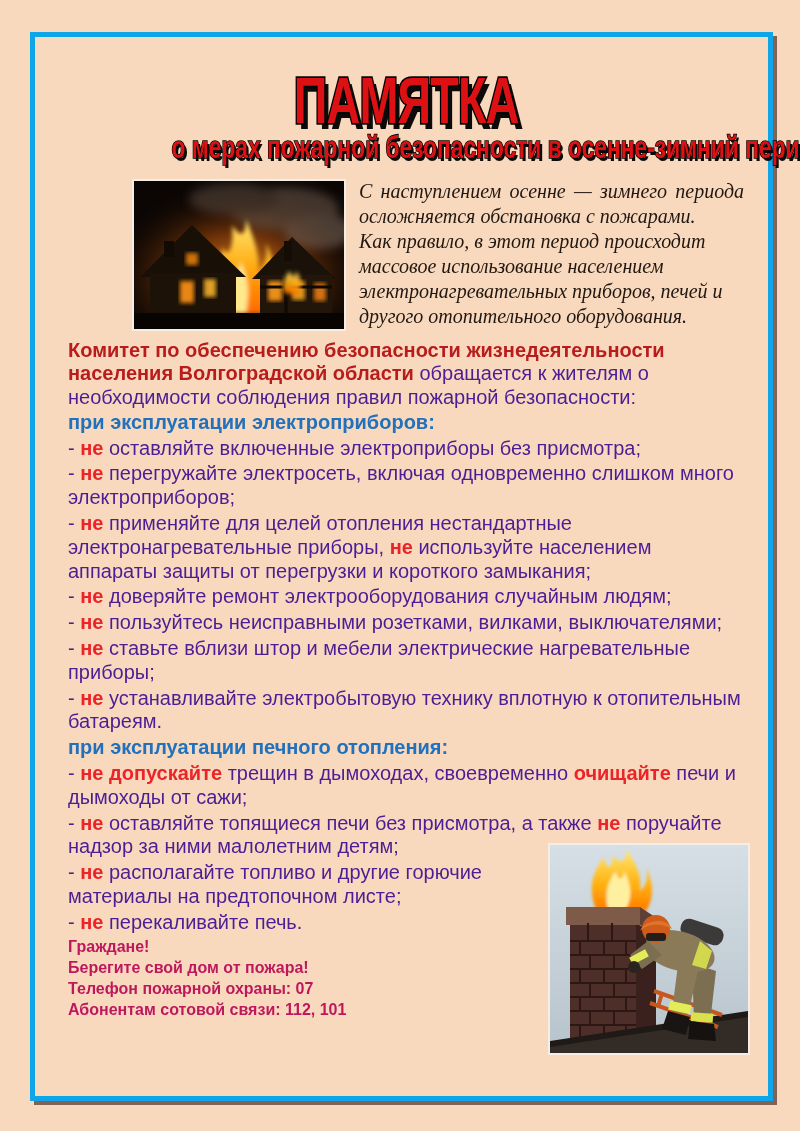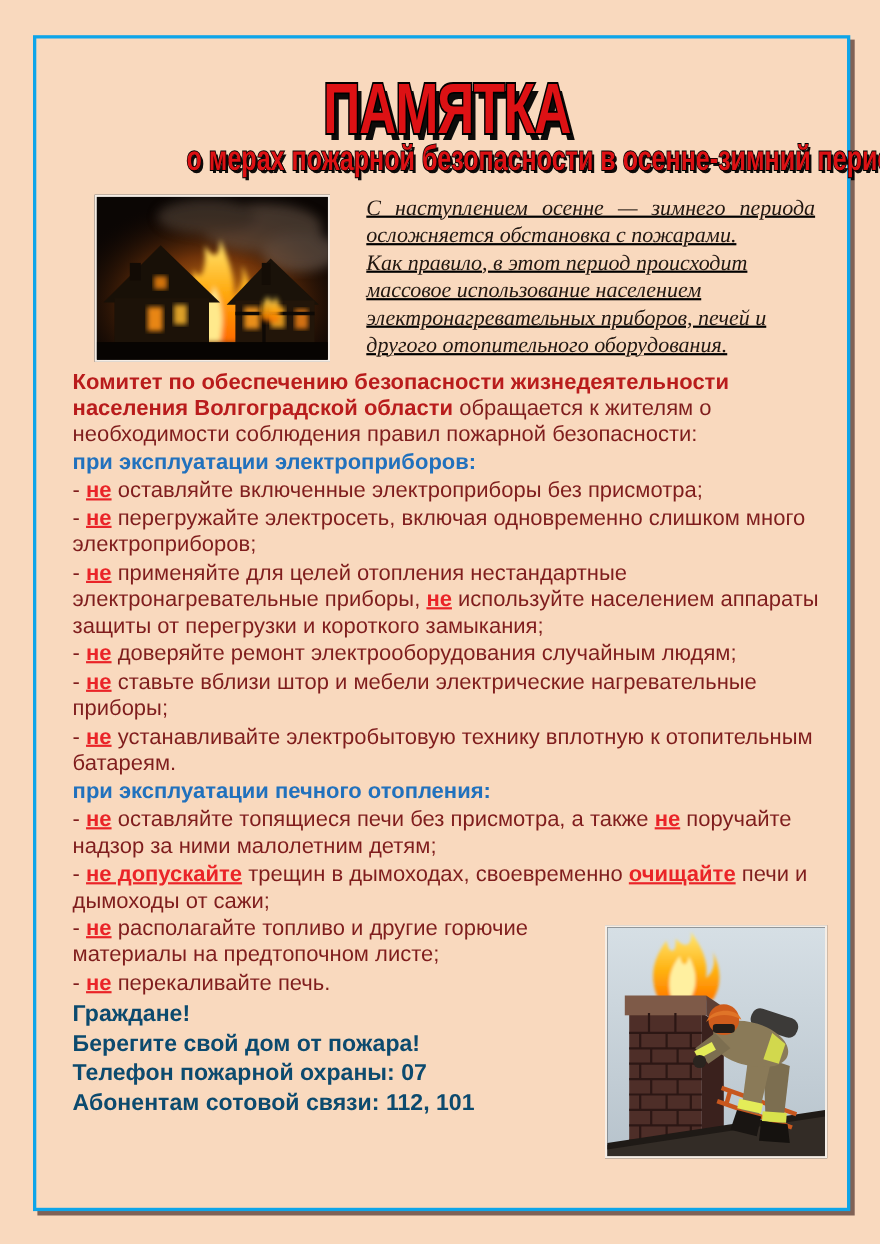--- a/index.html
+++ b/index.html
@@ -5,21 +5,21 @@
   html,body{margin:0;padding:0;}
   body{
     width:800px;height:1131px;
     background:#f9d9be;
     font-family:"Liberation Sans", sans-serif;
     overflow:hidden;
   }
   .page{position:relative;width:800px;height:1131px;}
   .frame{
     position:absolute;left:30px;top:32px;right:27px;bottom:30px;
-    border:3px solid #0ea5e9;
+    border:5px solid #0ea5e9;
     box-shadow:4px 4px 0 rgba(30,0,0,.55);
   }
   .content{position:absolute;inset:0;padding:0 24px 0 33px;}
 
   
   .title-wrap{margin-top:32px;text-align:center;white-space:nowrap;}
   .big-title{
     display:inline-block;
     font-size:55px;font-weight:bold;line-height:1;
     letter-spacing:-1px;
@@ -34,41 +34,41 @@
     display:inline-block;
     font-size:30px;font-weight:bold;line-height:1.05;
     color:#dd1114;
     -webkit-text-stroke:1.6px #000;
     paint-order:stroke fill;
     text-shadow:3px 3px 0 rgba(0,0,0,.95);
     transform:scale(.76,1.06);transform-origin:center top;
   }
 
   
-  .intro{display:flex;margin:17px 0 0 20px;gap:33px;text-decoration:underline;}
+  .intro{display:flex;margin:17px 0 0 64px;gap:13px;}
   .photo{border:2px solid #f6eee6;background:#000;flex:none;line-height:0;}
   .intro-text{
     width:408px;
     font-family:"Liberation Serif", serif;
     font-style:italic;
     font-size:20px;line-height:25px;color:#211711;
   }
   .intro-text p{margin:0;}
   .intro-text p.just{text-align:justify;}
 
   
   .body-text{margin-top:8px;font-size:20px;line-height:1.19;color:#262626;}
   .blk{margin:0 0 2px 0;}
   .blk.lead{max-width:645px;margin-bottom:1px;}
   .blk.header{color:#2171bd;font-weight:bold;margin:1px 0 2px 0;}
-  .blk.redline{color:#0c4a6e;font-weight:bold;font-size:21px;line-height:1.2;}
+  .blk.redline{color:#be185d;font-weight:bold;font-size:16px;line-height:1.2;}
   .blk.narrow{max-width:450px;}
   .seg-darkred{color:#b91c1c;font-weight:bold;}
-  .seg-red{color:#ea2428;font-weight:bold;text-decoration:underline;}
-  .seg-plain{color:#7f1d1d;text-align:right;}
+  .seg-red{color:#ea2428;font-weight:bold;}
+  .seg-plain{color:#4c1d95;text-align:right;}
 
   
   .fireman-fig{position:absolute;top:806px;right:18px;}
 </style>
 </head>
 <body>
 
 <div class="page">
   <div class="frame">
     <div class="content">
@@ -143,25 +143,26 @@
         </div>
       </div>
 
       <div class="body-text">
           <div class="blk lead"><span class="seg-darkred">Комитет по обеспечению безопасности жизнедеятельности населения Волгоградской области</span><span class="seg-plain"> обращается к жителям о необходимости соблюдения правил пожарной безопасности:</span></div>
           <div class="blk header">при эксплуатации электроприборов:</div>
           <div class="blk item"><span class="seg-plain">- </span><span class="seg-red">не</span><span class="seg-plain"> оставляйте включенные электроприборы без присмотра;</span></div>
           <div class="blk item"><span class="seg-plain">- </span><span class="seg-red">не</span><span class="seg-plain"> перегружайте электросеть, включая одновременно слишком много электроприборов;</span></div>
           <div class="blk item"><span class="seg-plain">- </span><span class="seg-red">не</span><span class="seg-plain"> применяйте для целей отопления нестандартные электронагревательные приборы, </span><span class="seg-red">не</span><span class="seg-plain"> используйте населением аппараты защиты от перегрузки и короткого замыкания;</span></div>
           <div class="blk item"><span class="seg-plain">- </span><span class="seg-red">не</span><span class="seg-plain"> доверяйте ремонт электрооборудования случайным людям;</span></div>
+          <div class="blk item"><span class="seg-plain">- </span><span class="seg-red">не</span><span class="seg-plain"> пользуйтесь неисправными розетками, вилками, выключателями;</span></div>
           <div class="blk item"><span class="seg-plain">- </span><span class="seg-red">не</span><span class="seg-plain"> ставьте вблизи штор и мебели электрические нагревательные приборы;</span></div>
           <div class="blk item"><span class="seg-plain">- </span><span class="seg-red">не</span><span class="seg-plain"> устанавливайте электробытовую технику вплотную к отопительным батареям.</span></div>
           <div class="blk header">при эксплуатации печного отопления:</div>
+          <div class="blk item"><span class="seg-plain">- </span><span class="seg-red">не допускайте</span><span class="seg-plain"> трещин в дымоходах, своевременно </span><span class="seg-red">очищайте</span><span class="seg-plain"> печи и дымоходы от сажи;</span></div>
           <div class="blk item"><span class="seg-plain">- </span><span class="seg-red">не</span><span class="seg-plain"> оставляйте топящиеся печи без присмотра, а также </span><span class="seg-red">не</span><span class="seg-plain"> поручайте надзор за ними малолетним детям;</span></div>
-          <div class="blk item"><span class="seg-plain">- </span><span class="seg-red">не допускайте</span><span class="seg-plain"> трещин в дымоходах, своевременно </span><span class="seg-red">очищайте</span><span class="seg-plain"> печи и дымоходы от сажи;</span></div>
           <div class="blk item narrow"><span class="seg-plain">- </span><span class="seg-red">не</span><span class="seg-plain"> располагайте топливо и другие горючие материалы на предтопочном листе;</span></div>
           <div class="blk item narrow"><span class="seg-plain">- </span><span class="seg-red">не</span><span class="seg-plain"> перекаливайте печь.</span></div>
           <div class="blk redline narrow">Граждане!</div>
           <div class="blk redline narrow">Берегите свой дом от пожара!</div>
           <div class="blk redline narrow">Телефон пожарной охраны: 07</div>
           <div class="blk redline narrow">Абонентам сотовой связи: 112, 101</div>
         </div>
 
     </div>
 

